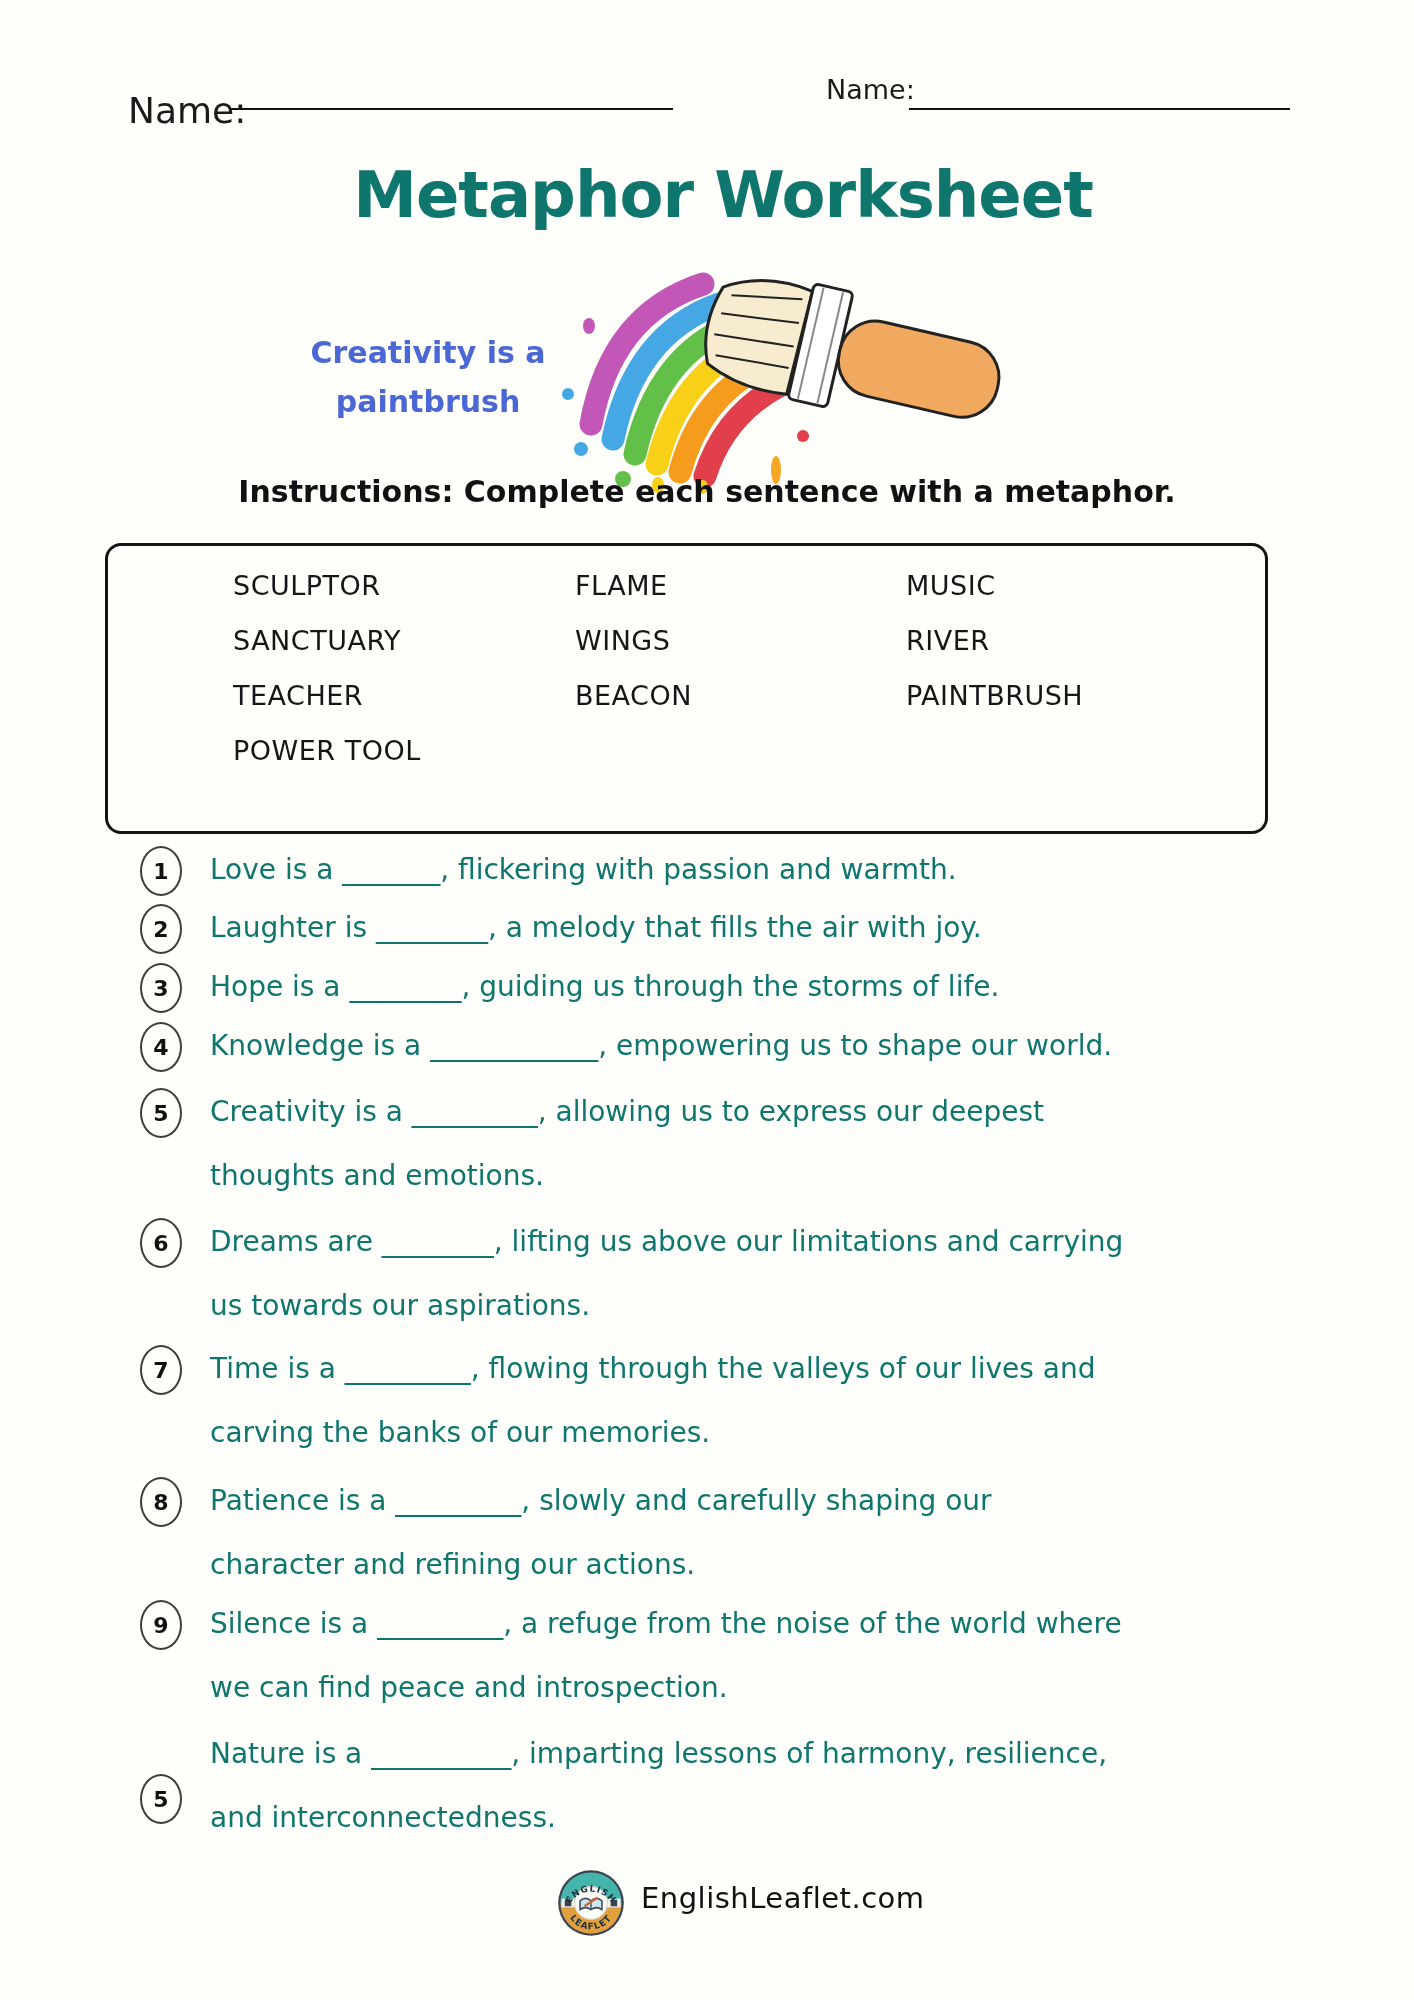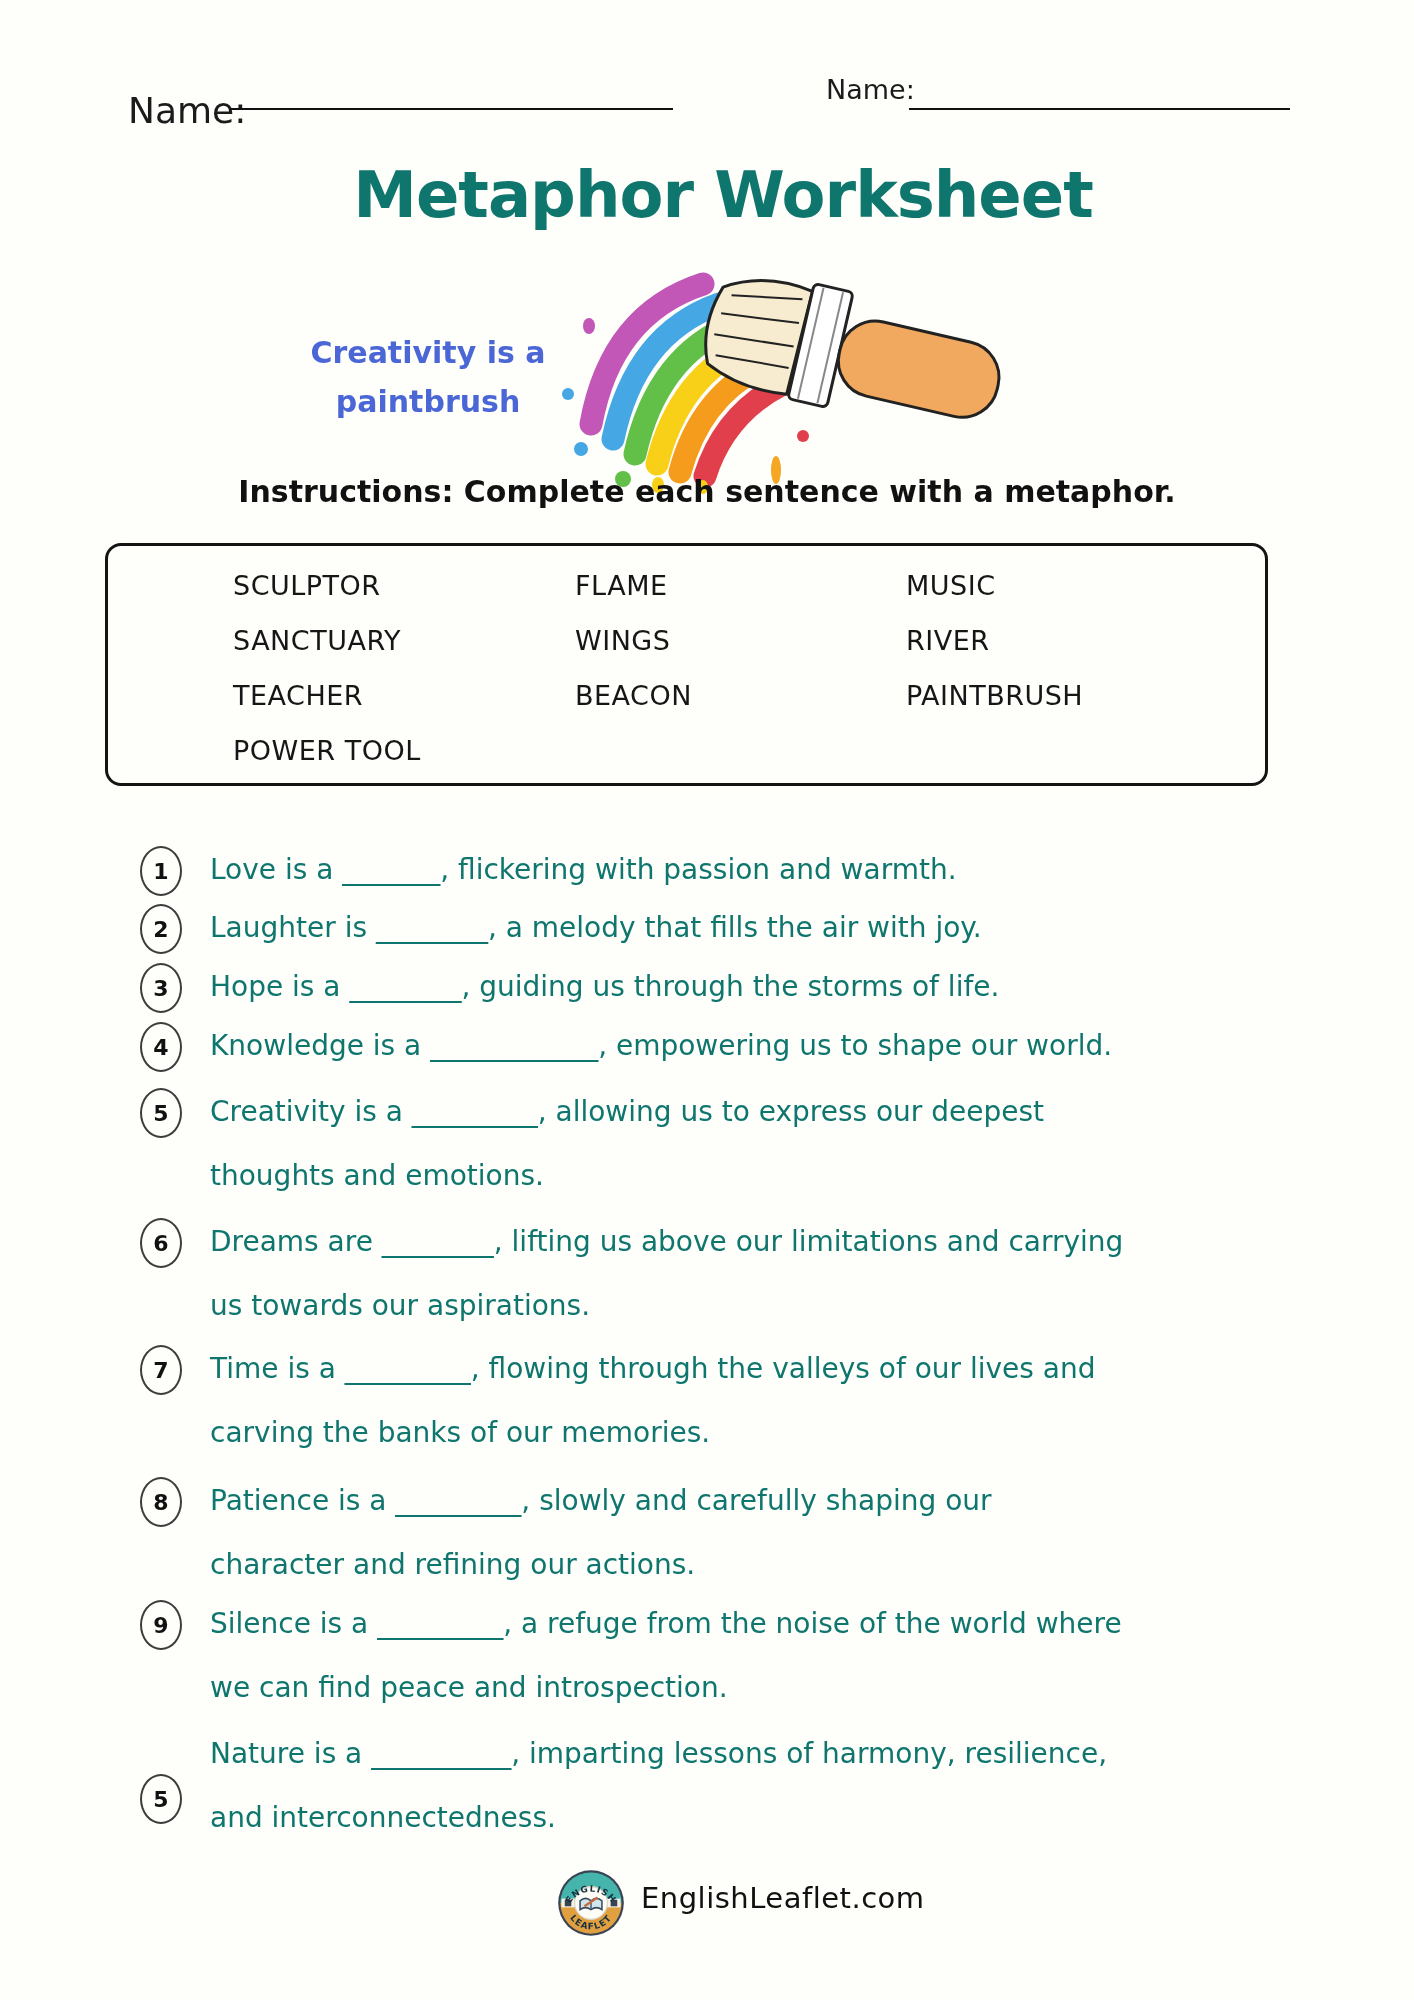--- a/index.html
+++ b/index.html
@@ -27,21 +27,21 @@
   }
   
   .illustration { position:absolute; left:553px; top:266px; width:517px; height:232px; pointer-events:none; }
   
   .instructions {
     position:absolute; left:0; top:474px; width:100%;
     text-align:center; font-size:30px; font-weight:700; color:#111;
   }
   
   .word-bank {
-    position:absolute; left:105px; top:543px; width:1163px; height:243px;
+    position:absolute; left:105px; top:543px; width:1163px; height:291px;
     box-sizing:border-box; border:3.5px solid #141414; border-radius:16px;
     display:grid; grid-template-columns:342px 331px auto; grid-auto-rows:55px;
     align-items:center; padding:12px 0 0 125px;
     font-size:27px; letter-spacing:0.5px; color:#161616;
   }
   
   .q { position:absolute; left:140px; display:flex; align-items:flex-start; }
   .qnum {
     flex:none; width:42px; height:50px; margin-top:8px; margin-right:28px;
     border:2px solid #3d3d3d; border-radius:50%;

